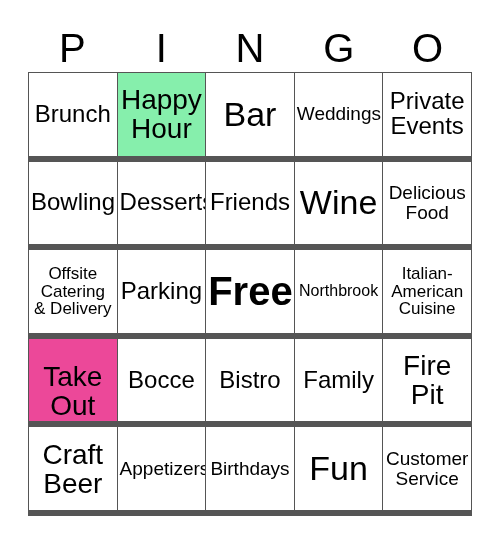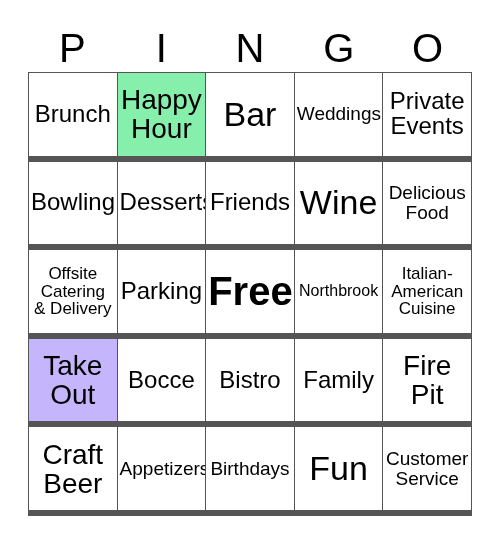--- a/index.html
+++ b/index.html
@@ -150,21 +150,21 @@
         <span class="cell-text fs-xl" style="color: rgb(0, 0, 0);">Free!</span>
       </div>
       <div class="cell" style="border-right-color: rgb(85, 85, 85); border-bottom-color: rgb(85, 85, 85); background: rgb(255, 255, 255);">
         <span class="cell-text fs-xxs" style="color: rgb(0, 0, 0);">Northbrook</span>
       </div>
       <div class="cell" style="border-right-color: rgb(85, 85, 85); border-bottom-color: rgb(85, 85, 85); background: rgb(255, 255, 255);">
         <span class="cell-text fs-xs" style="color: rgb(0, 0, 0);">Italian-
 American
 Cuisine</span>
       </div>
-      <div class="cell" style="border-right-color: rgb(85, 85, 85); border-bottom-color: rgb(85, 85, 85); background: #c4b5fd;">
+      <div class="cell" style="border-right-color: rgb(85, 85, 85); border-bottom-color: rgb(85, 85, 85); background: #ec4899; align-items: flex-end;">
         <span class="cell-text fs-ml" style="color: rgb(0, 0, 0);">Take
 Out</span>
       </div>
       <div class="cell" style="border-right-color: rgb(85, 85, 85); border-bottom-color: rgb(85, 85, 85); background: rgb(255, 255, 255);">
         <span class="cell-text fs-md" style="color: rgb(0, 0, 0);">Bocce</span>
       </div>
       <div class="cell" style="border-right-color: rgb(85, 85, 85); border-bottom-color: rgb(85, 85, 85); background: rgb(255, 255, 255);">
         <span class="cell-text fs-md" style="color: rgb(0, 0, 0);">Bistro</span>
       </div>
       <div class="cell" style="border-right-color: rgb(85, 85, 85); border-bottom-color: rgb(85, 85, 85); background: rgb(255, 255, 255);">

